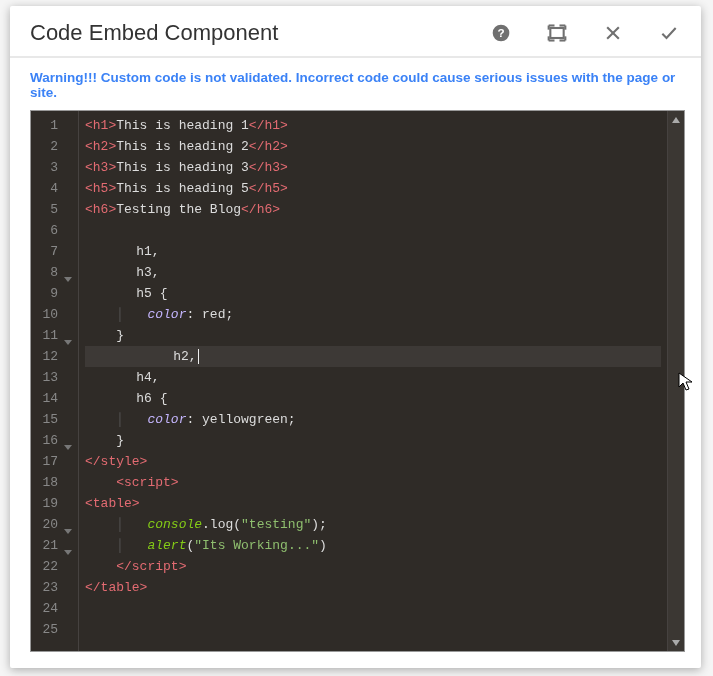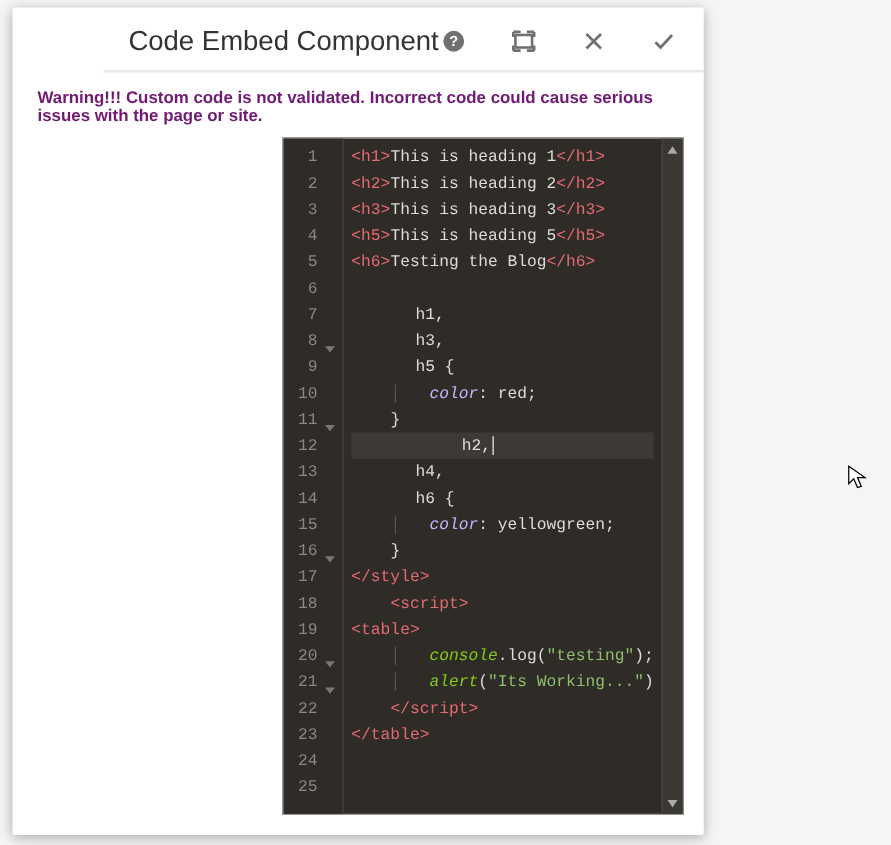--- a/index.html
+++ b/index.html
@@ -6,28 +6,27 @@
   body {
     font-family: "Segoe UI", Arial, sans-serif;
     background: #f5f5f5;
     width: 713px;
     height: 676px;
     overflow: hidden;
     position: relative;
   }
   .dialog {
     background: #fff;
-    width: 553px;
+    width: 691px;
     height: 662px;
     margin: 6px 10px;
     box-shadow: 0 2px 10px rgba(0,0,0,0.3);
     border-radius: 2px;
     display: flex;
     flex-direction: column;
-    align-items: flex-end;
   }
   .header {
     display: flex;
     align-items: center;
     padding: 14px 20px 10px 20px;
     border-bottom: 2px solid #e8e8e8;
   }
   .title {
     flex: 1;
     font-size: 22px;
@@ -44,21 +43,21 @@
     height: 24px;
     display: flex;
     align-items: center;
     justify-content: center;
     cursor: pointer;
     color: #707070;
   }
   .icon-btn svg { width: 20px; height: 20px; }
   .warning {
     padding: 12px 20px 10px 20px;
-    color: #701a75;
+    color: #3b82f6;
     font-size: 13.5px;
     font-weight: 700;
   }
   .editor-wrap {
     flex: 1;
     margin: 0 16px 16px 20px;
     position: relative;
     display: flex;
     background: #2f2b27;
     border: 1px solid #999;

